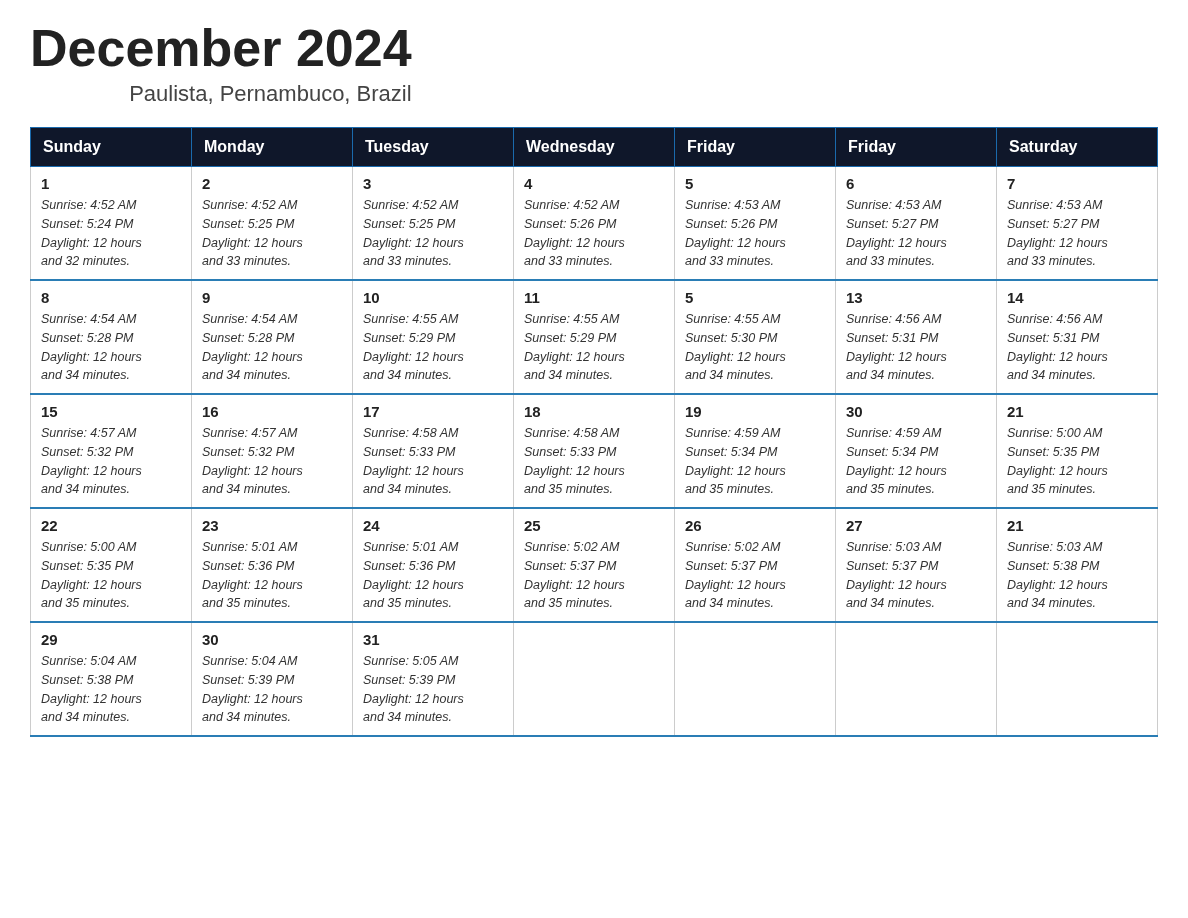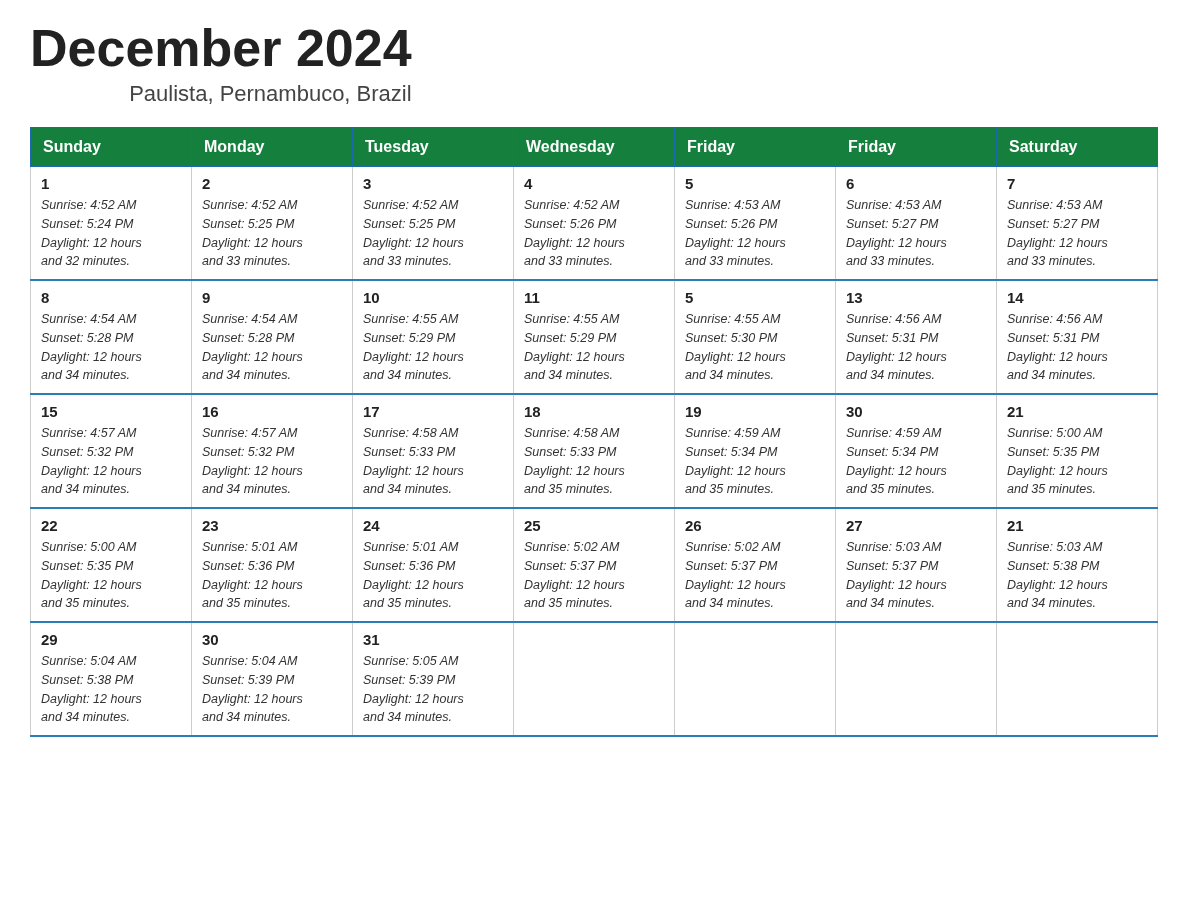--- a/index.html
+++ b/index.html
@@ -59,21 +59,21 @@
     .location {
       font-size: 22px;
       color: #444;
       margin-top: 4px;
     }
     table {
       width: 100%;
       border-collapse: collapse;
     }
     thead tr th {
-      background-color: #15803d;
+      background-color: #0f172a;
       color: #ffffff;
       font-size: 16px;
       font-weight: bold;
       padding: 10px 12px;
       text-align: left;
       border: 1px solid #1a6aad;
     }
     tbody tr td {
       vertical-align: top;
       padding: 8px 10px;

